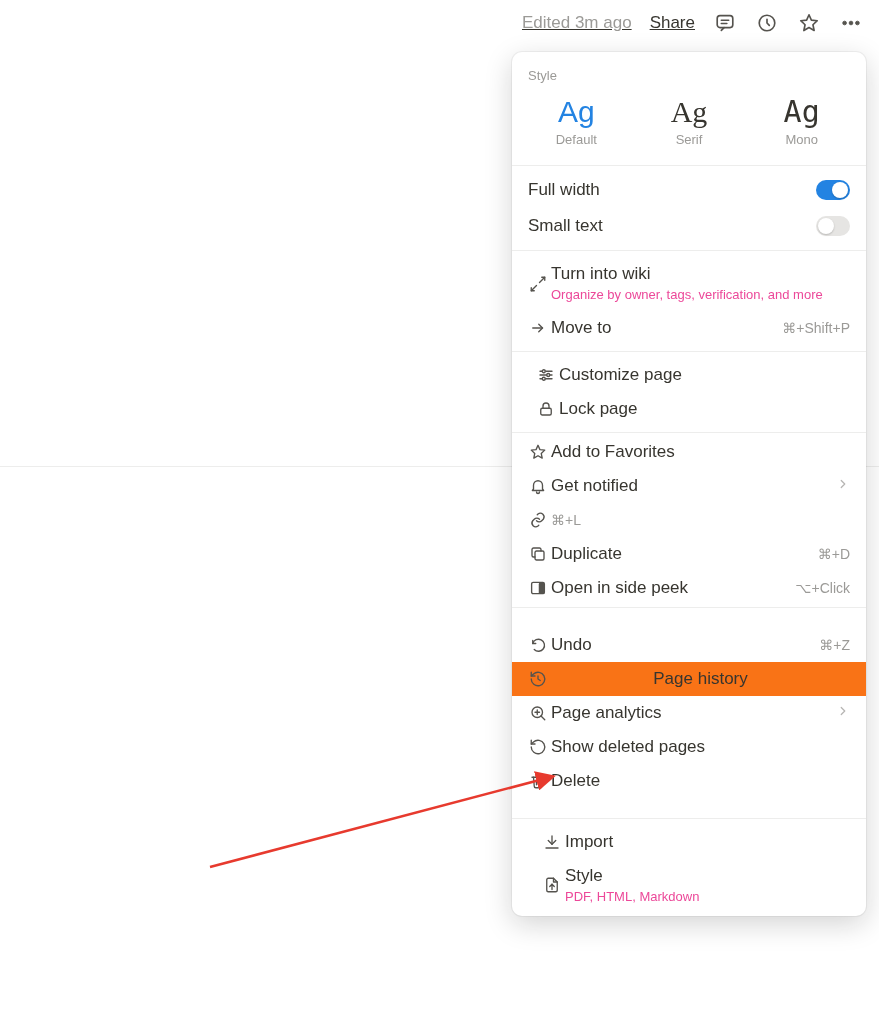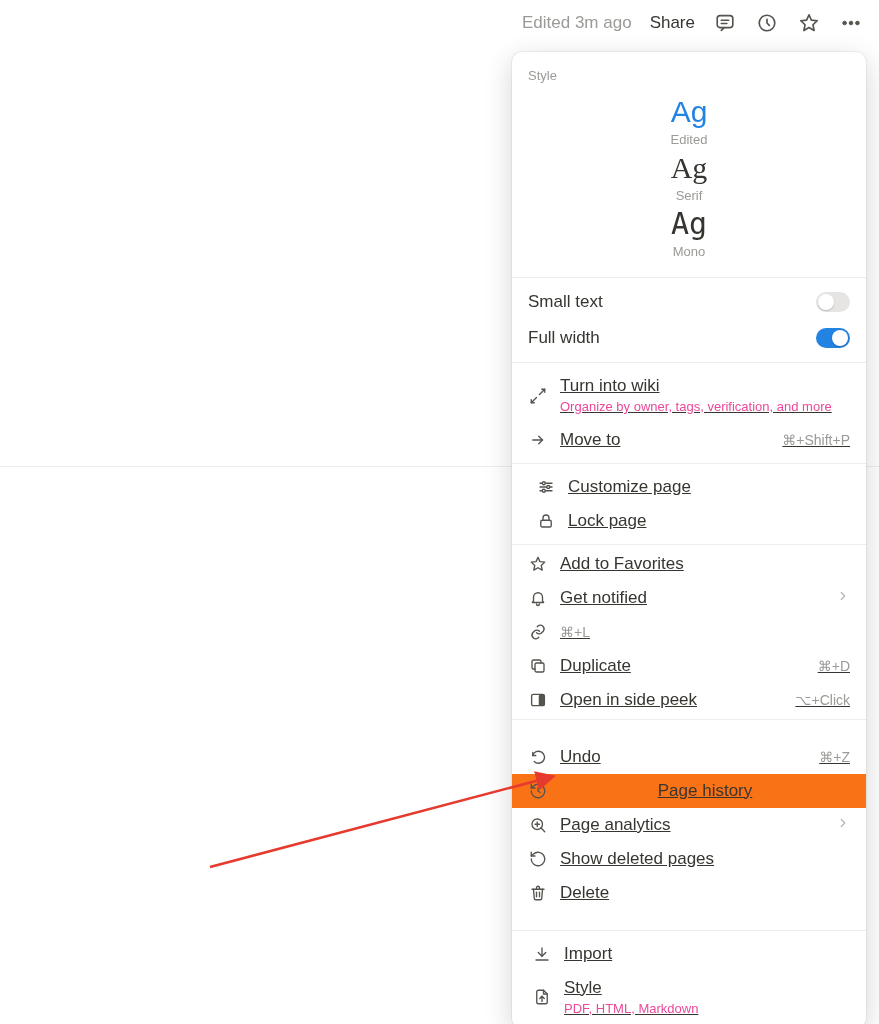--- a/index.html
+++ b/index.html
@@ -15,20 +15,21 @@
 
   
   .topbar {
     position: absolute;
     top: 11px;
     right: 16px;
     display: flex;
     align-items: center;
     gap: 18px;
     font-size: 17px;
+    text-decoration: underline;
   }
   .topbar .edited {
     color: #9b9a97;
   }
   .topbar .share {
     color: #37352f;
     font-weight: 500;
   }
   .topbar .icon-btn {
     display: inline-flex;
@@ -67,21 +68,20 @@
 
   .style-header {
     font-size: 13px;
     color: #9b9a97;
     padding: 4px 16px 10px;
   }
   .style-row {
     display: flex;
     justify-content: flex-end;
     padding: 0 8px 4px;
-    flex-direction: column;
   }
   .style-opt {
     flex: 1;
     text-align: center;
     cursor: pointer;
     padding: 2px 0;
   }
   .style-opt .ag { font-size: 30px; line-height: 1.1; }
   .style-opt .lbl { font-size: 13px; color: #9b9a97; margin-top: 4px; }
   .ag-default { color: #2383e2; font-family: inherit; }
@@ -103,26 +103,25 @@
   .toggle::after {
     content: ""; position: absolute; width: 16px; height: 16px; border-radius: 50%;
     background: #fff; top: 2px; left: 2px; box-shadow: 0 1px 2px rgba(0,0,0,0.2);
   }
   .toggle.on { background: #2383e2; }
   .toggle.on::after { left: 16px; }
 
   .menu-item {
     display: flex;
     align-items: center;
-    gap: 12px;
+    gap: 3px;
     padding: 7px 16px;
     font-size: 17px;
     cursor: pointer;
     position: relative;
-    text-decoration: underline;
   }
   .menu-item.hover { background: #f97316; text-align: center; }
   .menu-item .mi-icon {
     width: 20px; height: 20px; flex-shrink: 0;
     display: inline-flex; align-items: center; justify-content: center;
     color: #55534e;
   }
   .menu-item .mi-icon svg { display: block; }
   .menu-item .mi-text { flex: 1; min-width: 0; }
   .menu-item .mi-sub {
@@ -181,41 +180,41 @@
 
 <div class="bg-divider"></div>
 
 <div class="panel">
 
   <div class="section">
     <div class="style-header">Style</div>
     <div class="style-row">
       <div class="style-opt">
         <div class="ag ag-default">Ag</div>
-        <div class="lbl">Edited</div>
+        <div class="lbl">Default</div>
       </div>
       <div class="style-opt">
         <div class="ag ag-serif">Ag</div>
         <div class="lbl">Serif</div>
       </div>
       <div class="style-opt">
         <div class="ag ag-mono">Ag</div>
         <div class="lbl">Mono</div>
       </div>
     </div>
   </div>
 
   <div class="section" style="padding:6px 0;">
     <div class="toggle-row">
+      <span>Full width</span>
+      <span class="toggle on"></span>
+    </div>
+    <div class="toggle-row">
       <span>Small text</span>
       <span class="toggle"></span>
-    </div>
-    <div class="toggle-row">
-      <span>Full width</span>
-      <span class="toggle on"></span>
     </div>
   </div>
 
   <div class="section" style="padding:6px 0;">
     <div class="menu-item">
       <span class="mi-icon">
         <svg width="18" height="18" viewBox="0 0 24 24" fill="none" stroke="currentColor" stroke-width="1.8" stroke-linecap="round" stroke-linejoin="round">
             <polyline points="17 3 21 3 21 7"></polyline>
             <polyline points="7 21 3 21 3 17"></polyline>
             <line x1="21" y1="3" x2="14" y2="10"></line>
@@ -371,21 +370,21 @@
             <path d="M10 7V5a2 2 0 0 1 4 0v2"></path>
             <path d="M6 7l1 12a2 2 0 0 0 2 2h6a2 2 0 0 0 2-2l1-12"></path>
             <line x1="10" y1="11" x2="10" y2="17"></line>
             <line x1="14" y1="11" x2="14" y2="17"></line>
           </svg>
       </span>
       <span class="mi-text">Delete</span>
     </div>
   </div>
 
-  <div class="section" style="padding:6px 4px 4px;">
+  <div class="section" style="padding:6px 14px 4px;">
     <div class="menu-item">
       <span class="mi-icon">
         <svg width="18" height="18" viewBox="0 0 24 24" fill="none" stroke="currentColor" stroke-width="1.8" stroke-linecap="round" stroke-linejoin="round">
             <path d="M12 4v11"></path>
             <path d="M7 10l5 5 5-5"></path>
             <path d="M4 20h16"></path>
           </svg>
       </span>
       <span class="mi-text">Import</span>
     </div>

